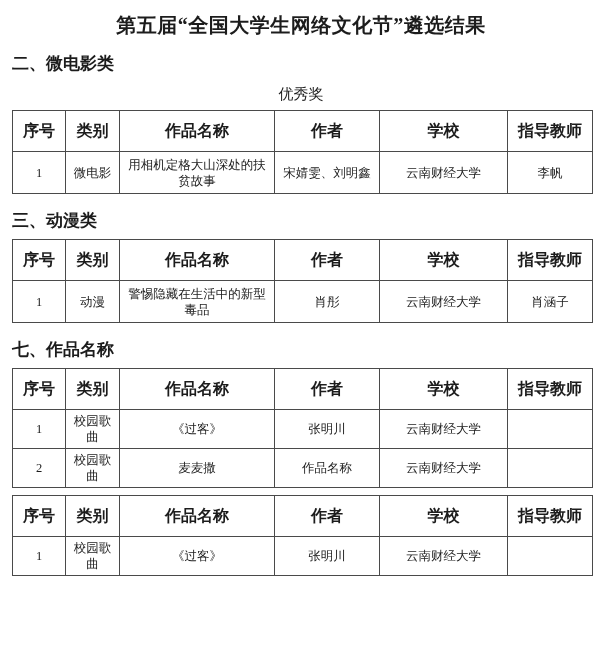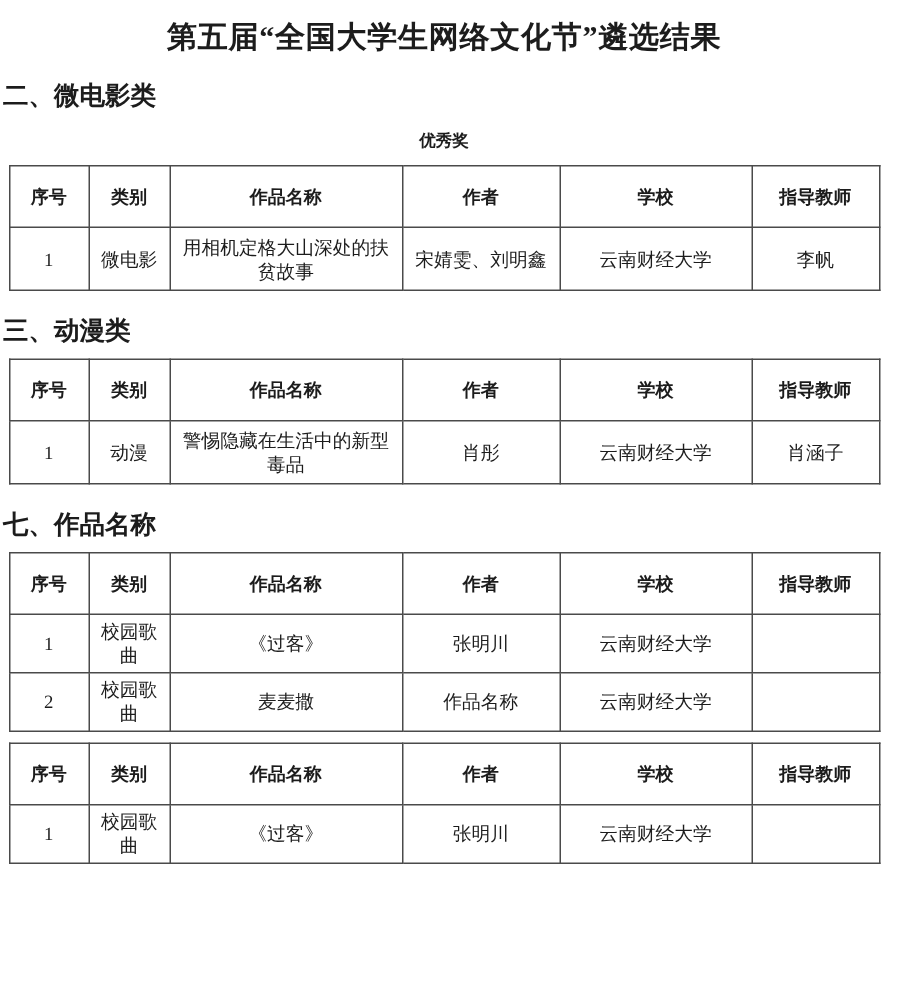--- a/index.html
+++ b/index.html
@@ -7,60 +7,60 @@
     background: #ffffff;
     color: #1c1c1c;
   }
   body {
     width: 600px;
     height: 671px;
     overflow: hidden;
     font-family: "Liberation Serif", serif;
   }
   .doc {
-    padding: 13px 10px 6px 2px;
+    padding: 13px 10px 6px 12px;
   }
   .doc-title {
     font-family: "Liberation Serif", serif;
     font-size: 20px;
     font-weight: bold;
     text-align: center;
     line-height: 24px;
     letter-spacing: 0.5px;
   }
   .section-heading {
     font-size: 17px;
     font-weight: bold;
     text-align: left;
     line-height: 22px;
     margin-top: 16px;
   }
   .award-heading {
-    font-size: 11px;
-    font-weight: bold;
+    font-size: 15px;
+    font-weight: normal;
     text-align: center;
     line-height: 18px;
     margin-top: 10px;
   }
   table.results {
     width: 580px;
     margin: 7px auto 0 auto;
     border-collapse: collapse;
     table-layout: fixed;
   }
   table.results th,
   table.results td {
     border: 1px solid #4a4a4a;
     text-align: center;
     vertical-align: middle;
     overflow: hidden;
   }
   table.results th {
     font-family: "Liberation Sans", sans-serif;
-    font-size: 12px;
+    font-size: 16px;
     font-weight: bold;
     padding: 11px 3px;
     line-height: 18px;
   }
   table.results td {
     font-family: "Liberation Serif", serif;
     font-size: 12.5px;
     padding: 3px 3px;
     line-height: 16px;
     word-break: break-all;

